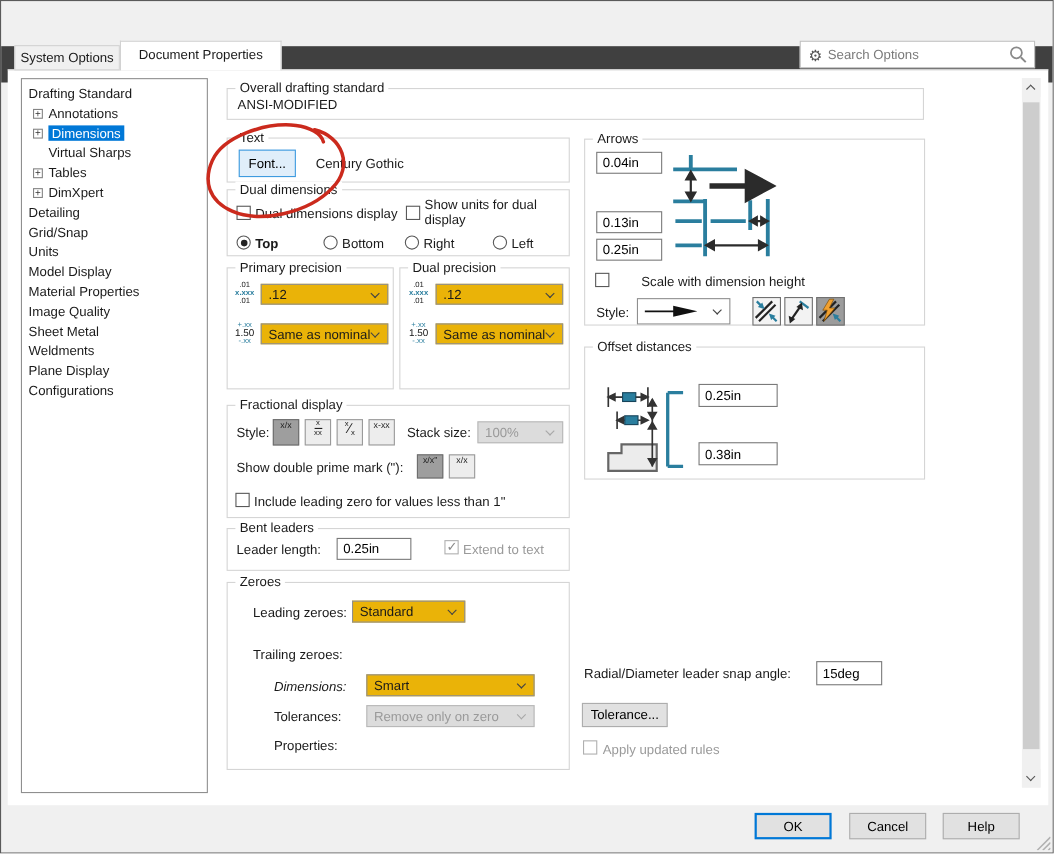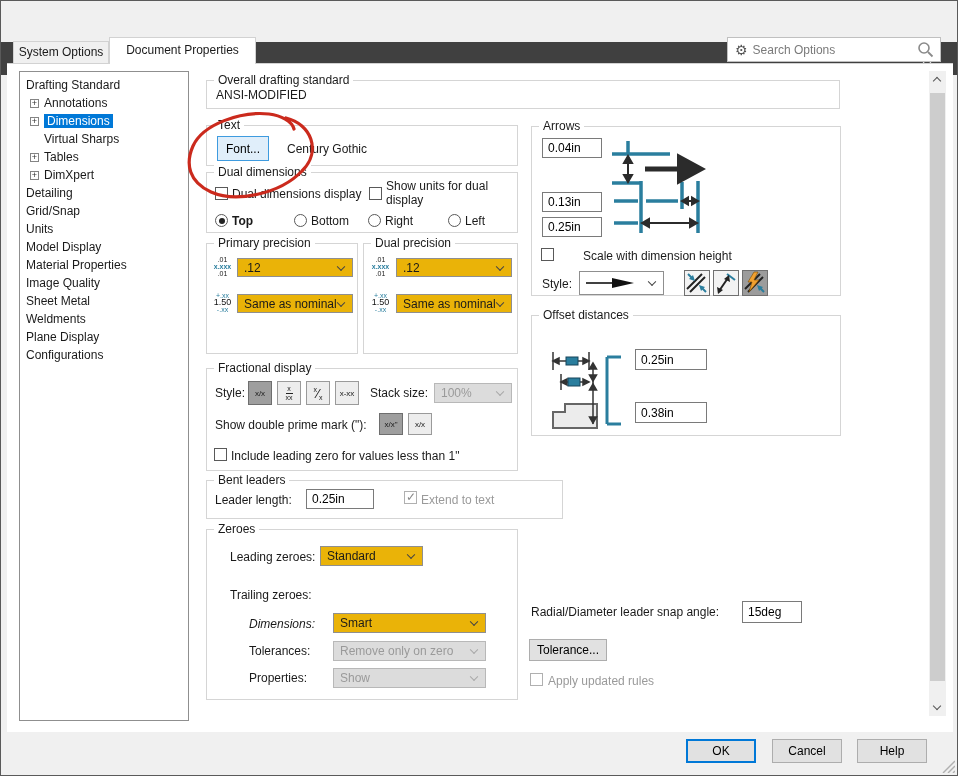--- a/index.html
+++ b/index.html
@@ -47,21 +47,21 @@
   .dd .chev { position:absolute; right:8px; top:50%; width:6px; height:6px; border-right:1.3px solid #444; border-bottom:1.3px solid #444; transform:translateY(-70%) rotate(45deg); }
   .dd.dis { background:#dcdcdc; border-color:#b8b8b8; color:#9a9a9a; }
   .dd.dis .chev { border-color:#a8a8a8; }
   .cb { position:absolute; width:13px; height:13px; border:1px solid #595959; background:#fff; }
   .cb.dis { border-color:#b0b0b0; }
   .cb.checked::after { content:"✓"; position:absolute; left:1px; top:-2px; font-size:12px; color:#8a8a8a; }
   .rb { position:absolute; width:13px; height:13px; border:1px solid #595959; border-radius:50%; background:#fff; }
   .rb.sel::after { content:""; position:absolute; left:2.5px; top:2.5px; width:6px; height:6px; border-radius:50%; background:#222; }
 
   
-  .tbtn { position:absolute; width:24px; height:24px; border:1px solid #9a9a9a; background:#ededed; display:flex; align-items:center; justify-content:center; font-size:8px; }
+  .tbtn { position:absolute; width:24px; height:24px; border:1px solid #9a9a9a; background:#ededed; display:flex; justify-content:center; font-size:8px; }
   .tbtn.on { background:#9e9e9e; border-color:#6e6e6e; }
   .frac-stack { display:inline-block; font-size:7px; line-height:6px; text-align:center; }
   .frac-stack .bar { display:block; height:1px; background:#222; margin:1px 0; }
   .fd-t { vertical-align:top; font-size:7px; } .fd-s { font-size:13px; } .fd-b { vertical-align:bottom; font-size:7px; }
 
   
   .pico { position:absolute; width:27px; text-align:center; font-size:7px; line-height:7px; }
   .pico .mid { color:#2a7e9e; font-weight:bold; }
   .pico .teal { color:#2a7e9e; }
   .pico .big { font-size:9px; color:#111; }
@@ -260,21 +260,21 @@
     <span class="tbtn on" style="left:172px; top:44px; height:22px;">
         <span>x/x"</span>
       </span>
     <span class="tbtn" style="left:201px; top:44px; height:22px;">
         <span>x/x</span>
       </span>
     <span class="cb" style="left:7px; top:79px;"></span>
     <span class="lab" style="left:24px; top:80px;">Include leading zero for values less than 1"</span>
   </div>
 
-  <div class="group" style="left:205px; top:479px; width:357px; height:39px;">
+  <div class="group" style="left:205px; top:479px; width:312px; height:39px;">
     <span class="gtitle">Bent leaders</span>
     <span class="lab" style="left:8px; top:12px;">Leader length:</span>
     <input class="tin" style="left: 99px; top: 8px; width: 68px; height: 20px;" value="0.25in">
     <span class="cb dis checked" style="left:197px; top:10px;"></span>
     <span class="lab gray" style="left:214px; top:12px;">Extend to text</span>
   </div>
 
   <div class="group" style="left:205px; top:528px; width:312px; height:171px;">
     <span class="gtitle">Zeroes</span>
     <span class="lab" style="left:23px; top:20px;">Leading zeroes:</span>
@@ -287,24 +287,20 @@
     <div class="dd" style="left:126px; top:83px; width:153px; height:20px;">
       <span>Smart</span>
         <span class="chev"></span>
     </div>
     <span class="lab" style="left:42px; top:114px;">Tolerances:</span>
     <div class="dd dis" style="left:126px; top:111px; width:153px; height:20px;">
       <span>Remove only on zero</span>
         <span class="chev"></span>
     </div>
     <span class="lab" style="left:42px; top:141px;">Properties:</span>
-    <div class="dd dis" style="left:126px; top:138px; width:153px; height:20px;">
-      <span>Show</span>
-        <span class="chev"></span>
-    </div>
   </div>
 
   <div class="group" style="left:530px; top:125px; width:310px; height:170px;">
     <span class="gtitle">Arrows</span>
     <input class="tin" style="left: 10px; top: 11px; width: 60px; height: 20px;" value="0.04in">
     <input class="tin" style="left: 10px; top: 65px; width: 60px; height: 20px;" value="0.13in">
     <input class="tin" style="left: 10px; top: 90px; width: 60px; height: 20px;" value="0.25in">
     <svg style="position:absolute; left:76px; top:12px;" width="98" height="96" viewBox="0 0 98 96">
       <g stroke="#2a7e9e" stroke-width="3.5" fill="none">
         <line x1="20" y1="2" x2="20" y2="15"></line>

